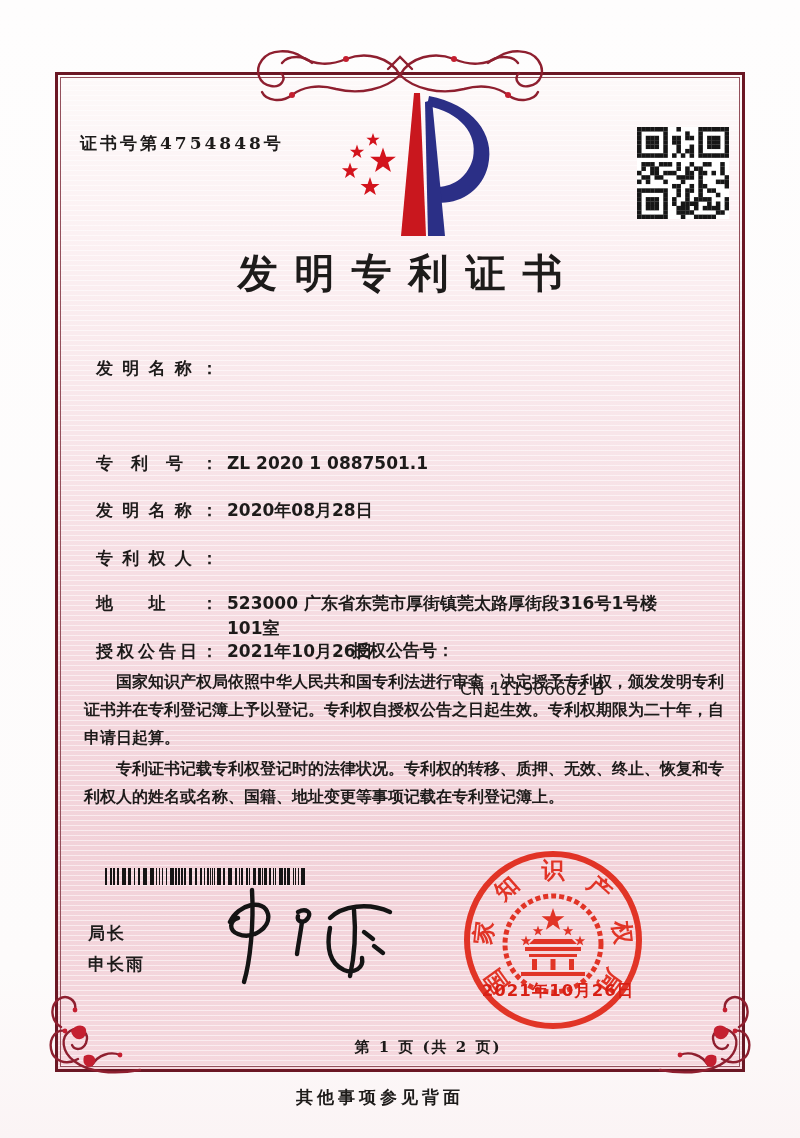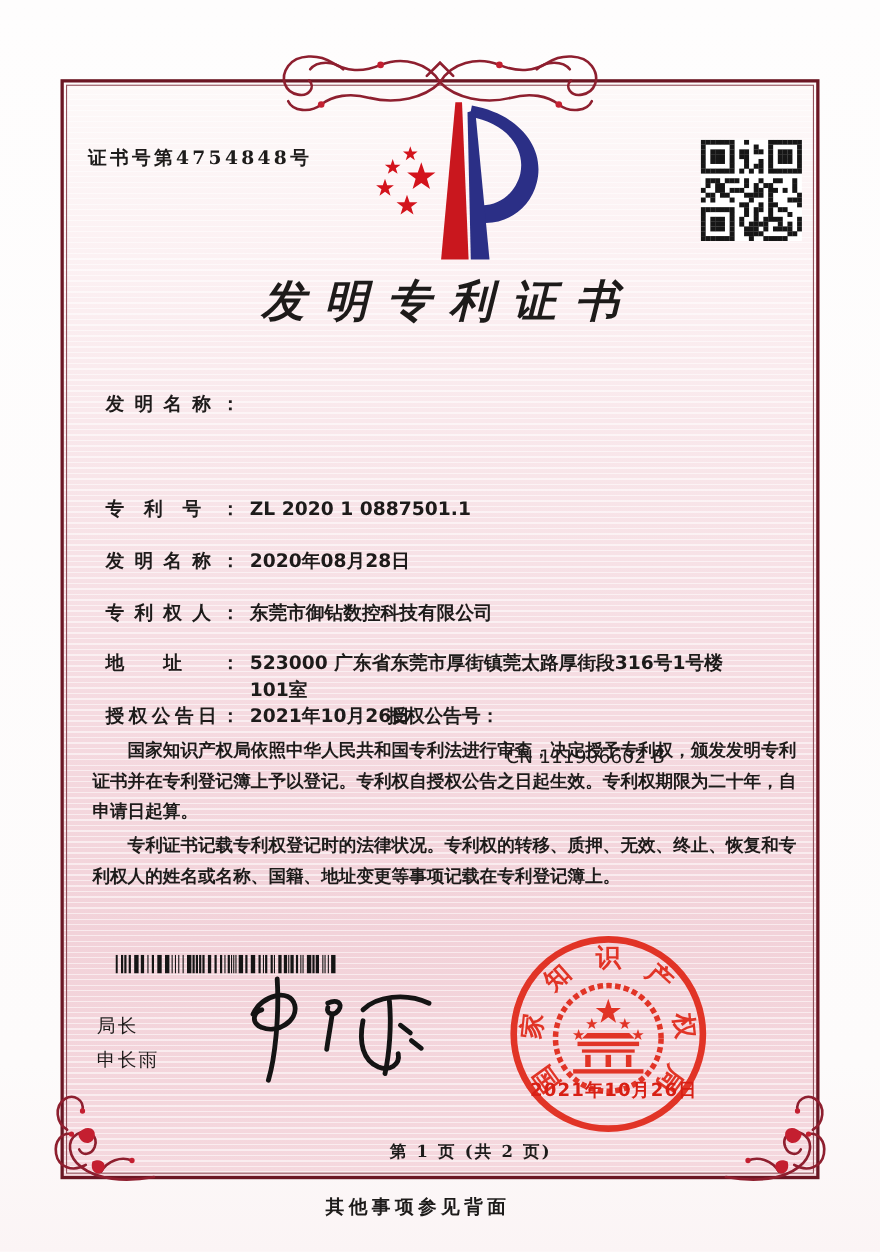--- a/index.html
+++ b/index.html
@@ -41,21 +41,21 @@
   
   .cert-number{
     position:absolute;left:80px;top:132px;
     font-size:17px;font-weight:700;letter-spacing:3px;
   }
   .logo{position:absolute;left:326px;top:90px;width:175px;height:150px;}
   .qr{position:absolute;left:637px;top:127px;width:92px;height:92px;background:#fff;}
   .title{
     position:absolute;left:0;top:246px;width:800px;
     text-align:center;font-size:40px;font-weight:700;
-    letter-spacing:17px;padding-left:17px;box-sizing:border-box;font-style:italic;
+    letter-spacing:17px;padding-left:17px;box-sizing:border-box;
   }
 
   
   .field-row{
     position:absolute;left:96px;display:flex;align-items:flex-start;
     font-size:17px;line-height:25px;
     font-family:"DejaVu Sans","Liberation Sans",sans-serif;
   }
   .field-label{
     display:inline-block;width:122px;flex:0 0 122px;
@@ -73,21 +73,21 @@
     position:absolute;left:84px;top:668px;width:640px;
     font-size:16px;font-weight:700;line-height:28px;text-align:justify;
   }
   .legal p{margin:0 0 3px 0;text-indent:2em;}
 
   
   .barcode{position:absolute;left:105px;top:868px;width:202px;height:17px;}
   .signer{
     position:absolute;left:88px;top:918px;
     font-family:"DejaVu Sans","Liberation Sans",sans-serif;
-    font-size:17px;font-weight:400;line-height:31px;letter-spacing:2px;
+    font-size:17px;font-weight:700;line-height:31px;letter-spacing:2px;
   }
   .signature{position:absolute;left:202px;top:884px;width:225px;height:112px;}
   .sig-stroke{fill:none;stroke:#141414;stroke-width:4.4;stroke-linecap:round;stroke-linejoin:round;}
   .seal{position:absolute;left:458px;top:845px;width:190px;height:190px;opacity:.93;}
   .seal-char{font-size:23px;font-weight:700;fill:var(--seal-red);
     font-family:"DejaVu Sans","Liberation Sans",sans-serif;}
   .seal-shape{fill:var(--seal-red);}
   .seal-date{
     position:absolute;left:463px;top:980px;width:190px;text-align:center;
     color:#d81f14;font-size:16.5px;font-weight:700;
@@ -397,21 +397,20 @@
   <div class="field-row" style="top:451px">
     <span class="field-label">专利号：</span>
     <span class="field-value">ZL 2020 1 0887501.1</span>
   </div>
   <div class="field-row" style="top:498px">
     <span class="field-label">发明名称：</span>
     <span class="field-value">2020年08月28日</span>
   </div>
   <div class="field-row" style="top:546px">
     <span class="field-label">专利权人：</span>
-    <span class="field-value">东莞市御钻数控科技有限公司</span>
   </div>
   <div class="field-row row-addr" style="top:591px">
     <span class="field-label">地址：</span>
     <span class="field-value">523000 广东省东莞市厚街镇莞太路厚街段316号1号楼101室</span>
   </div>
   <div class="field-row" style="top:639px">
     <span class="field-label">授权公告日：</span>
     <span class="field-value">2021年10月26日</span>
   </div>
   <div class="pair2">

